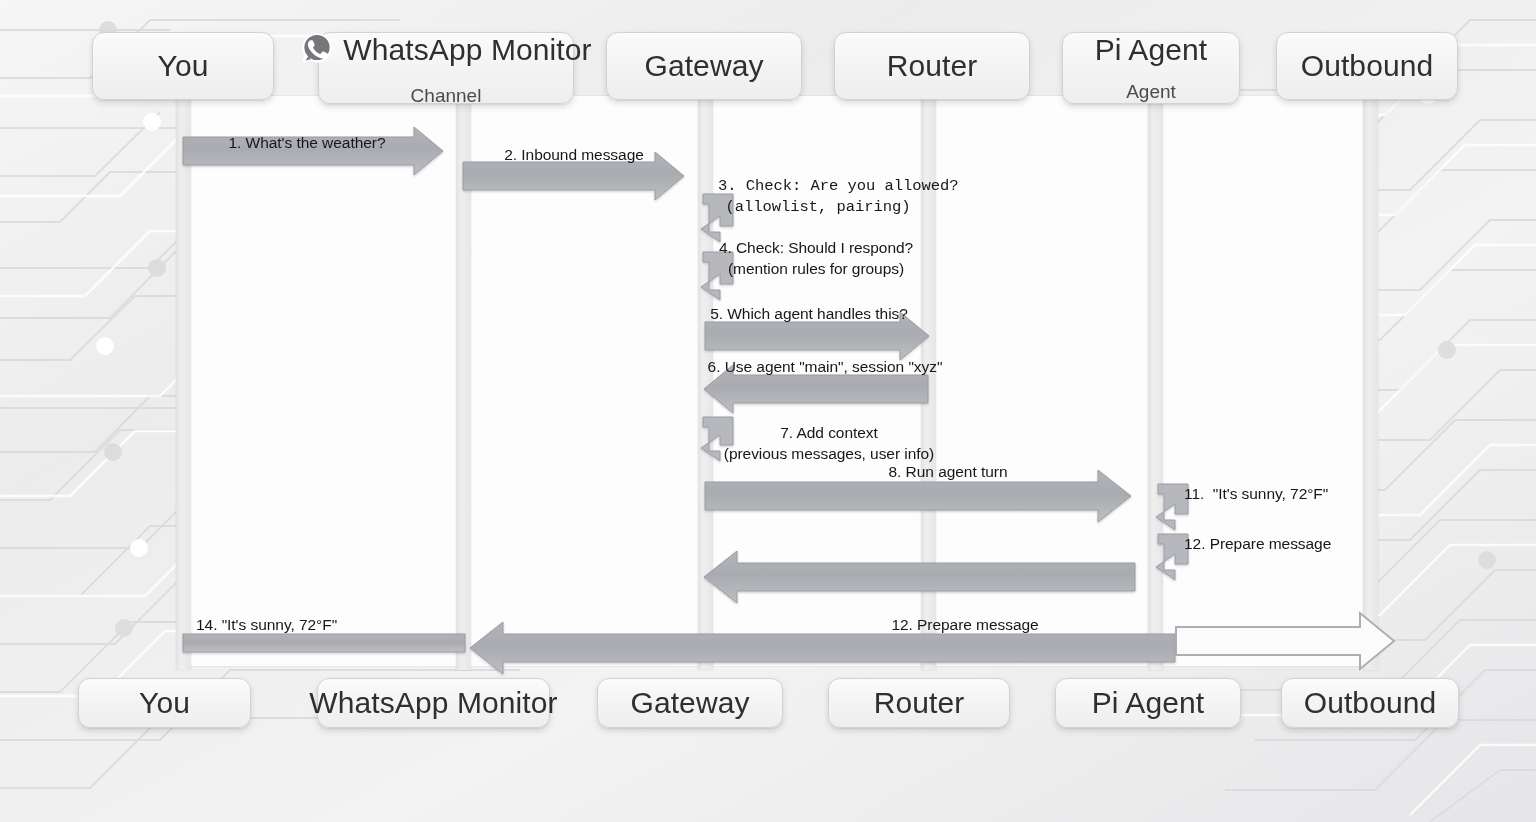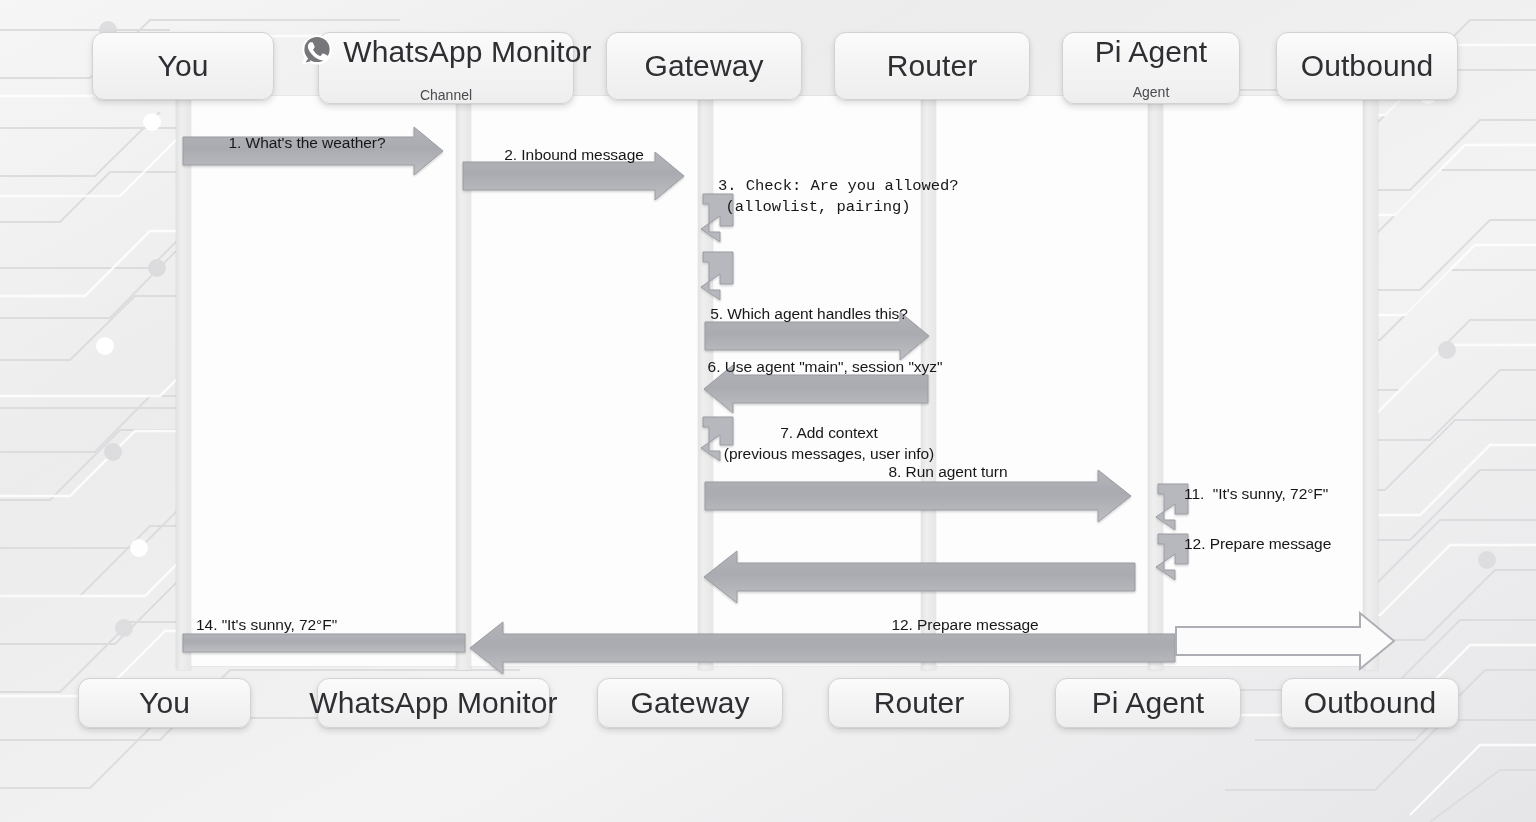--- a/index.html
+++ b/index.html
@@ -54,21 +54,21 @@
     color: #2e2e33;
   }
   .pbox .pname {
     font-size: 30px;
     font-weight: 400;
     letter-spacing: .1px;
     line-height: 1.05;
     white-space: nowrap;
   }
   .pbox .pstereo {
-    font-size: 14px;
+    font-size: 19px;
     color: #4a4a50;
     margin-top: 17px;
     line-height: 1.05;
     white-space: nowrap;
   }
   .pbox .prow {
     display: flex;
     align-items: center;
     gap: 9px;
   }
@@ -295,20 +295,22 @@
     </g>
   </svg>
 
   <div class="msg-label center" style="left:197px; top:132px; width:220px;">1. What's the weather?</div>
 
   <div class="msg-label center" style="left:478px; top:144px; width:192px;">2. Inbound message</div>
 
   <div class="msg-label center" style="left:718px; top:176px; width:200px;font-family:Liberation Mono, monospace;">3. Check: Are you allowed?
 (allowlist, pairing)</div>
 
+  <div class="msg-label center" style="left:710px; top:237px; width:212px;">4. Check: Should I respond?
+(mention rules for groups)</div>
 
   <div class="msg-label center" style="left:710px; top:303px; width:198px;">5. Which agent handles this?</div>
 
   <div class="msg-label center" style="left:705px; top:356px; width:240px;">6. Use agent "main", session "xyz"</div>
 
   <div class="msg-label center" style="left:709px; top:422px; width:240px;">7. Add context
 (previous messages, user info)</div>
 
   <div class="msg-label center" style="left:848px; top:461px; width:200px;text-align:center;">8. Run agent turn</div>
 

